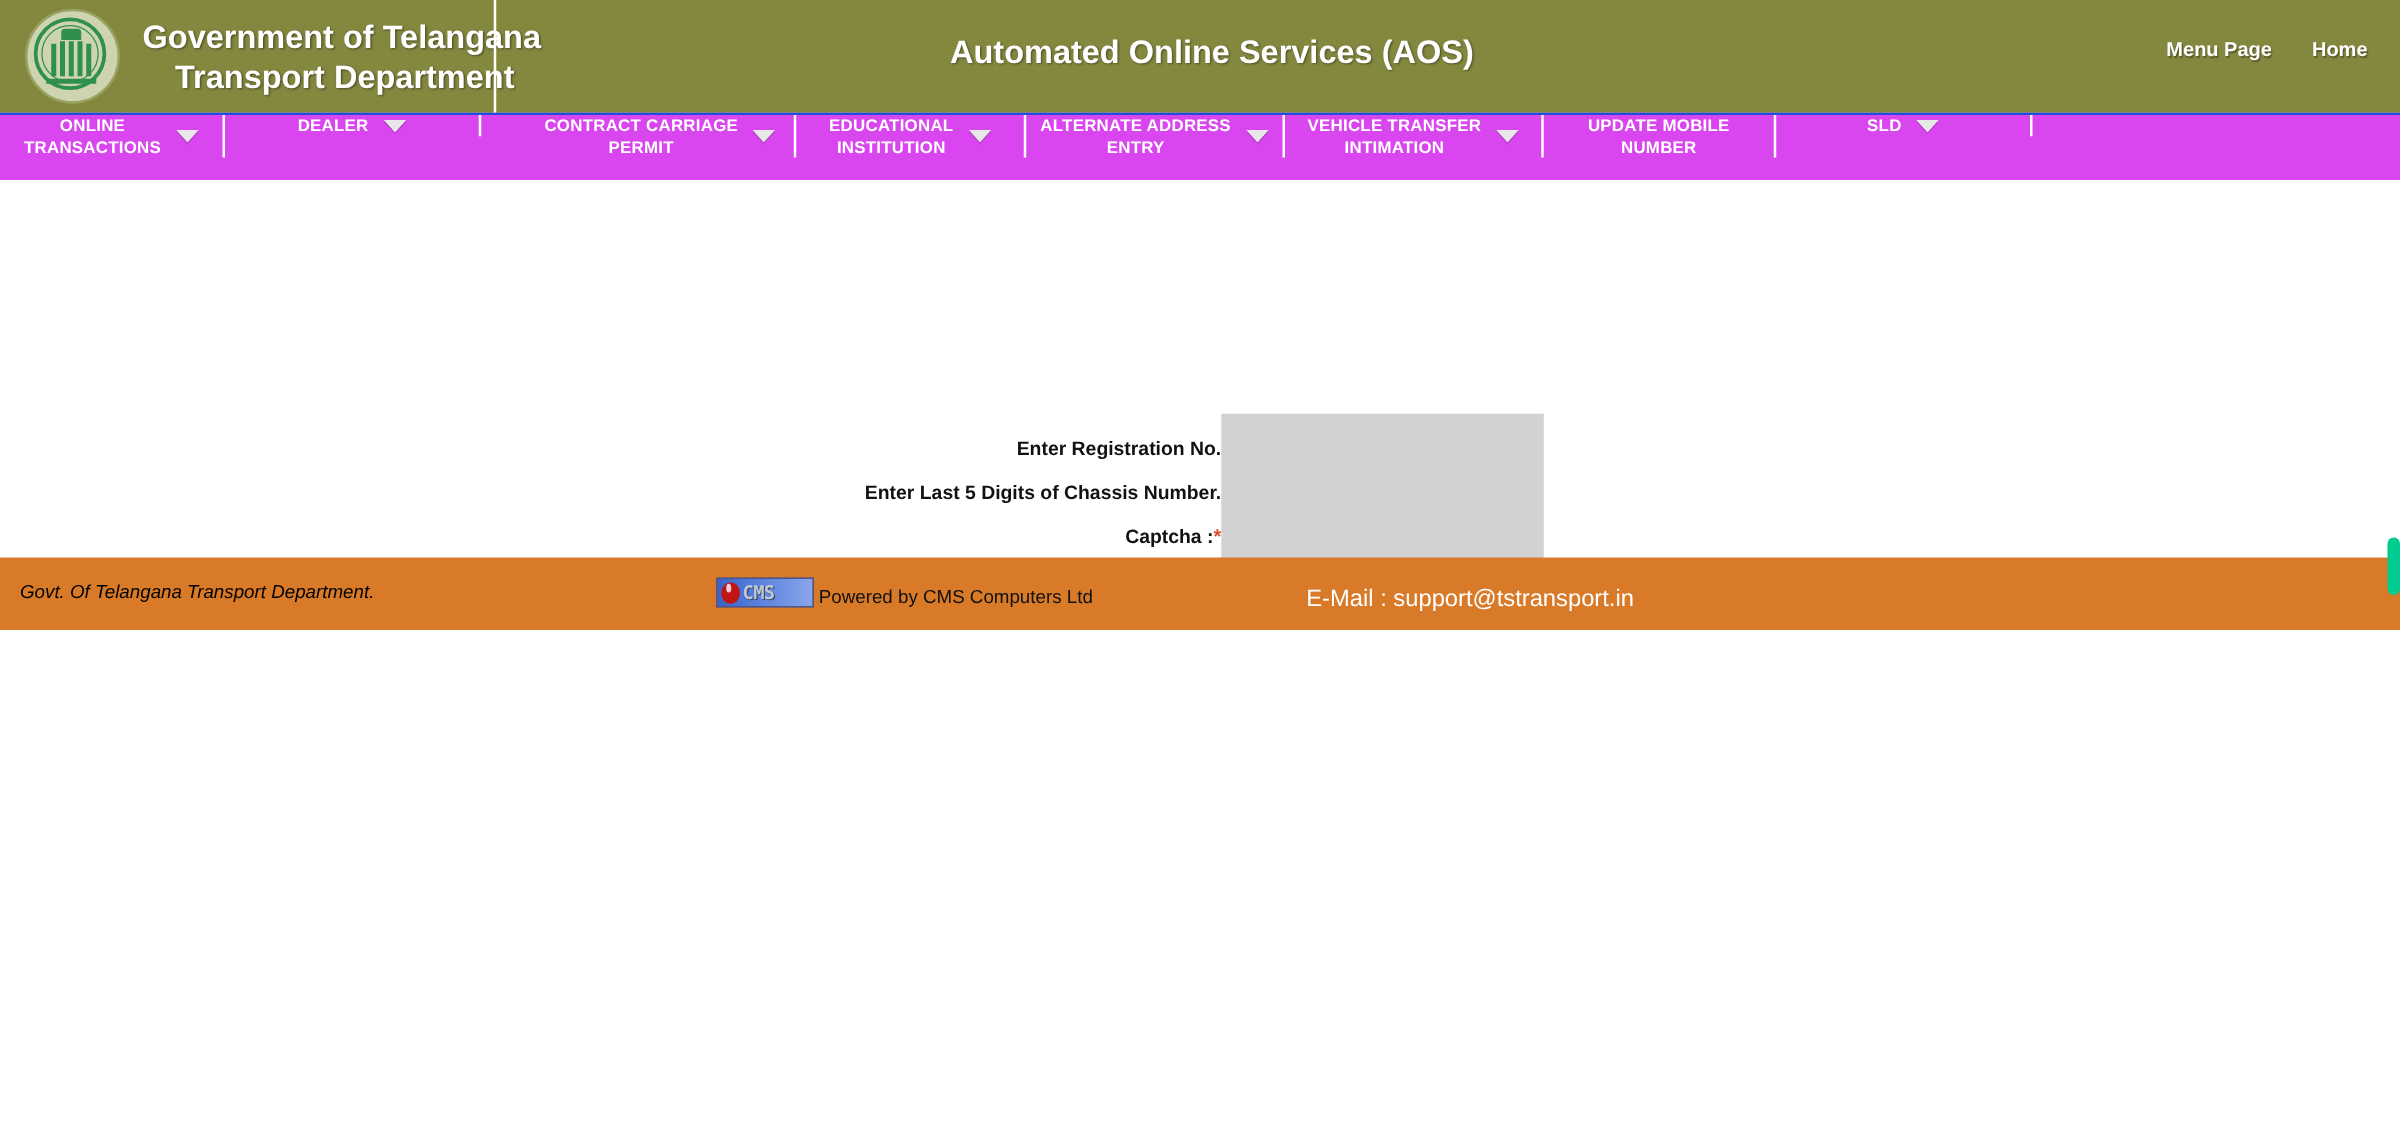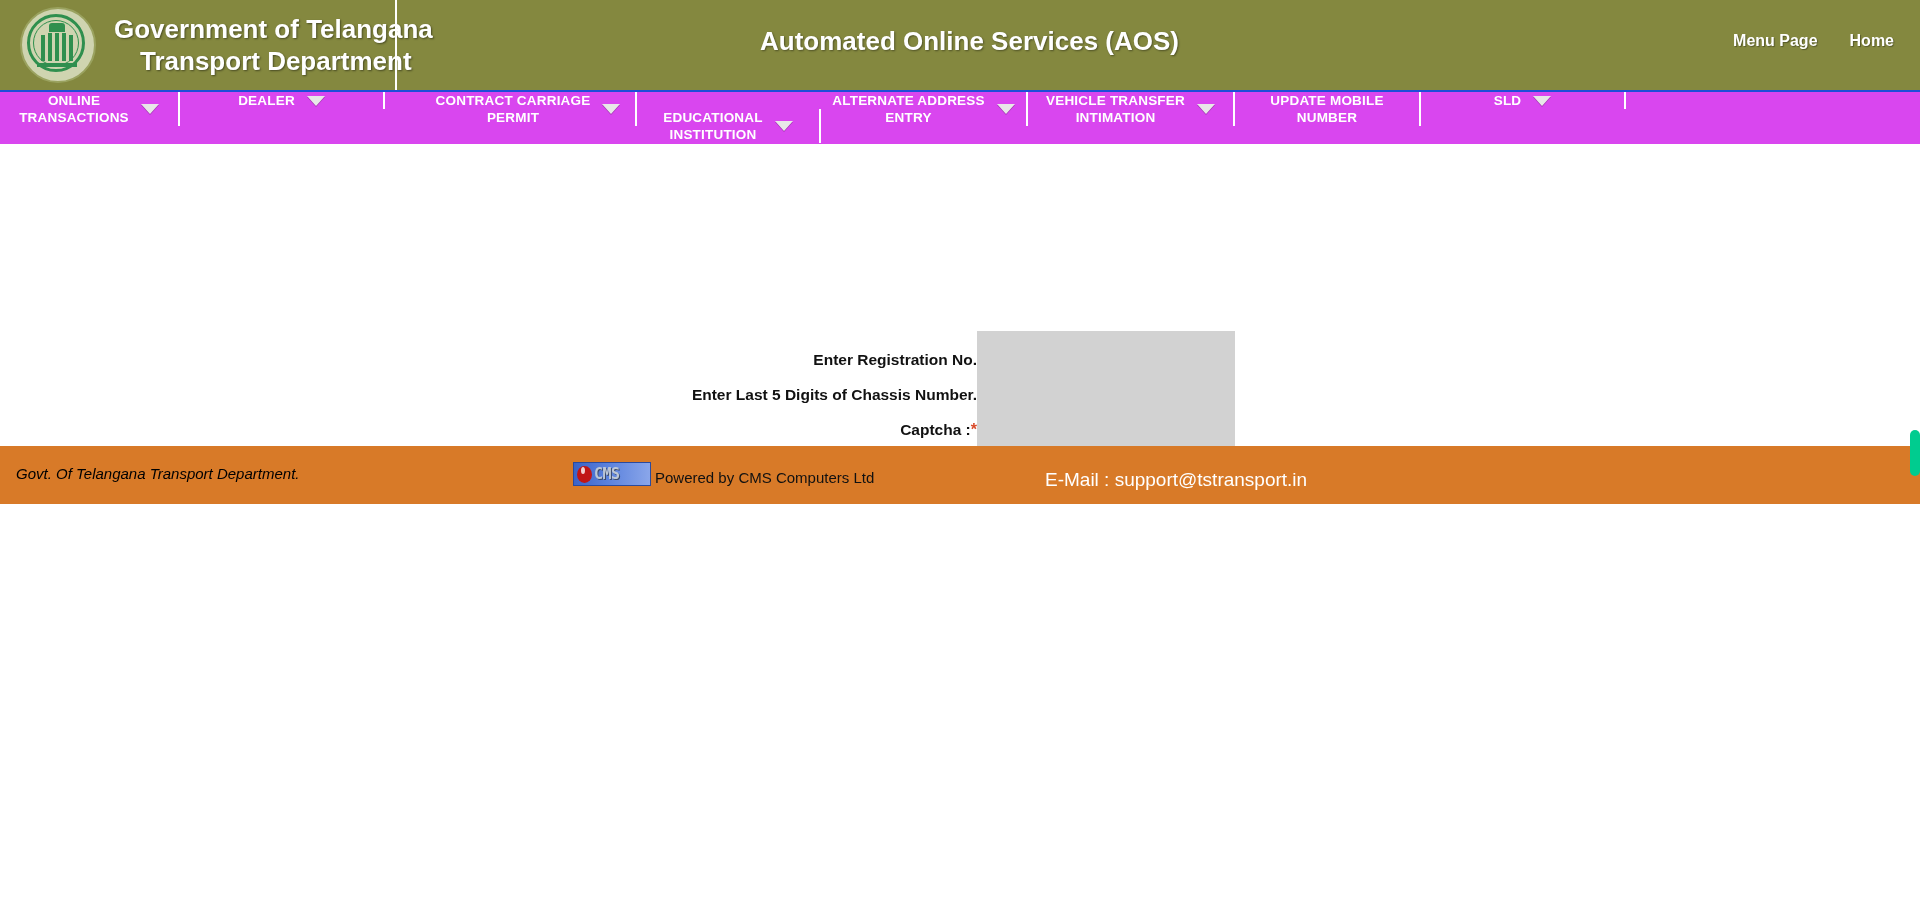--- a/index.html
+++ b/index.html
@@ -398,21 +398,21 @@
   </div>
   <div class="nav-item" style="width:205px;">
     <span class="nav-label">DEALER</span>
     <span class="caret"></span>
   </div>
   <div class="nav-item" style="width:252px;padding-left:46px;">
     <span class="nav-label">CONTRACT CARRIAGE
 PERMIT</span>
     <span class="caret"></span>
   </div>
-  <div class="nav-item" style="width:184px;margin-top:17px;">
+  <div class="nav-item" style="width:184px;">
     <span class="nav-label">EDUCATIONAL
 INSTITUTION</span>
     <span class="caret"></span>
   </div>
   <div class="nav-item" style="width:207px;">
     <span class="nav-label">ALTERNATE ADDRESS
 ENTRY</span>
     <span class="caret"></span>
   </div>
   <div class="nav-item" style="width:207px;">

